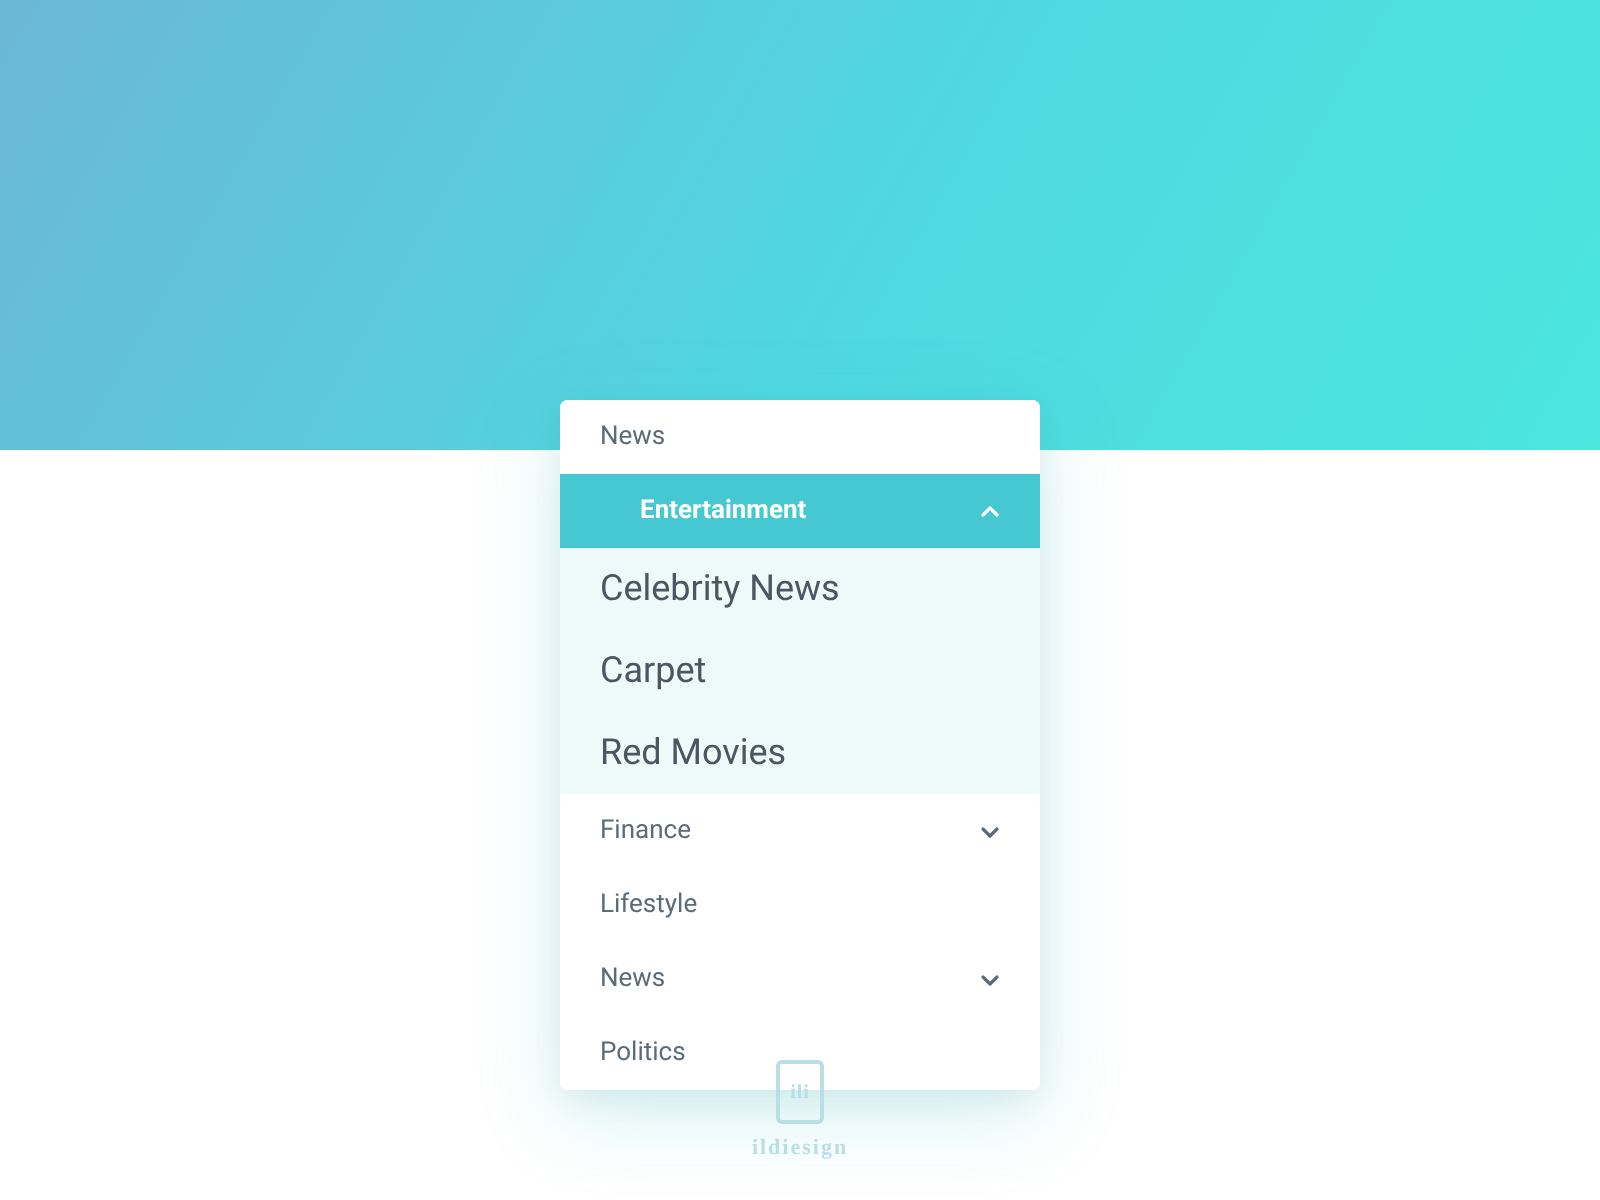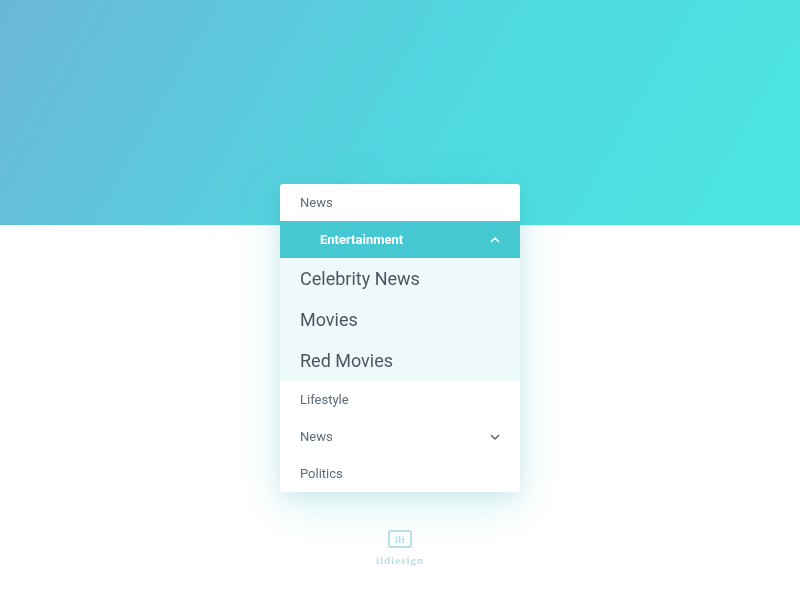--- a/index.html
+++ b/index.html
@@ -10,21 +10,21 @@
     background: linear-gradient(120deg, #6bb7d6 0%, #4fd8e0 55%, #4ce6df 100%);
   }
   .page-bottom {
     width: 800px;
     height: 375px;
     background: #ffffff;
   }
   .menu {
     position: absolute;
     left: 280px;
-    top: 184px;
+    top: 200px;
     width: 240px;
     background: #ffffff;
     border-radius: 4px;
     box-shadow: 0 12px 40px rgba(76, 205, 210, 0.25), 0 4px 16px rgba(0,0,0,0.06);
     overflow: hidden;
   }
   .menu-item {
     display: flex;
     align-items: center;
     justify-content: space-between;
@@ -58,21 +58,21 @@
     right: 0;
     top: 530px;
     display: flex;
     flex-direction: column;
     align-items: center;
     gap: 6px;
     color: #b7dfe4;
   }
   .brand-mark {
     width: 24px;
-    height: 18px;
+    height: 32px;
     border: 2px solid #b7dfe4;
     border-radius: 3px;
     display: flex;
     align-items: center;
     justify-content: center;
     font-size: 10px;
     font-weight: 700;
     font-family: Georgia, serif;
     letter-spacing: 0.5px;
   }
@@ -102,27 +102,35 @@
           <path d="M1.5 6.5 L5 3 L8.5 6.5" stroke="#ffffff" stroke-width="1.6" fill="none" stroke-linecap="round" stroke-linejoin="round"></path>
         </svg>
     </span>
   </div>
 
   <div class="menu-item sub">
     <span>Celebrity News</span>
   </div>
 
   <div class="menu-item sub">
-    <span>Movies</span>
+    <span>Carpet</span>
   </div>
 
   <div class="menu-item sub">
     <span>Red Movies</span>
   </div>
 
+  <div class="menu-item">
+    <span>Finance</span>
+    <span class="chevron">
+      <svg width="10" height="10" viewBox="0 0 10 10">
+          <path d="M1.5 3.5 L5 7 L8.5 3.5" stroke="#5b6b7a" stroke-width="1.6" fill="none" stroke-linecap="round" stroke-linejoin="round"></path>
+        </svg>
+    </span>
+  </div>
 
   <div class="menu-item">
     <span>Lifestyle</span>
   </div>
 
   <div class="menu-item">
     <span>News</span>
     <span class="chevron">
       <svg width="10" height="10" viewBox="0 0 10 10">
           <path d="M1.5 3.5 L5 7 L8.5 3.5" stroke="#5b6b7a" stroke-width="1.6" fill="none" stroke-linecap="round" stroke-linejoin="round"></path>

